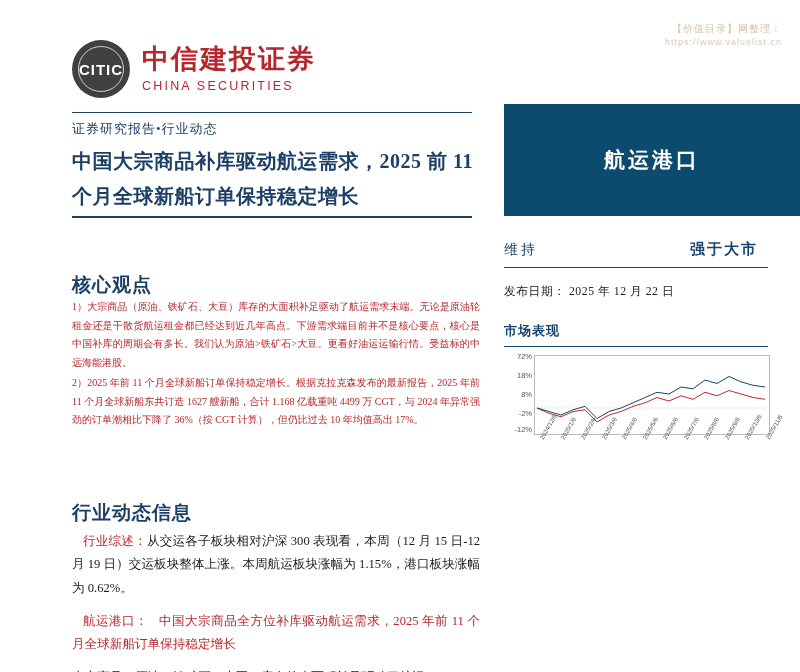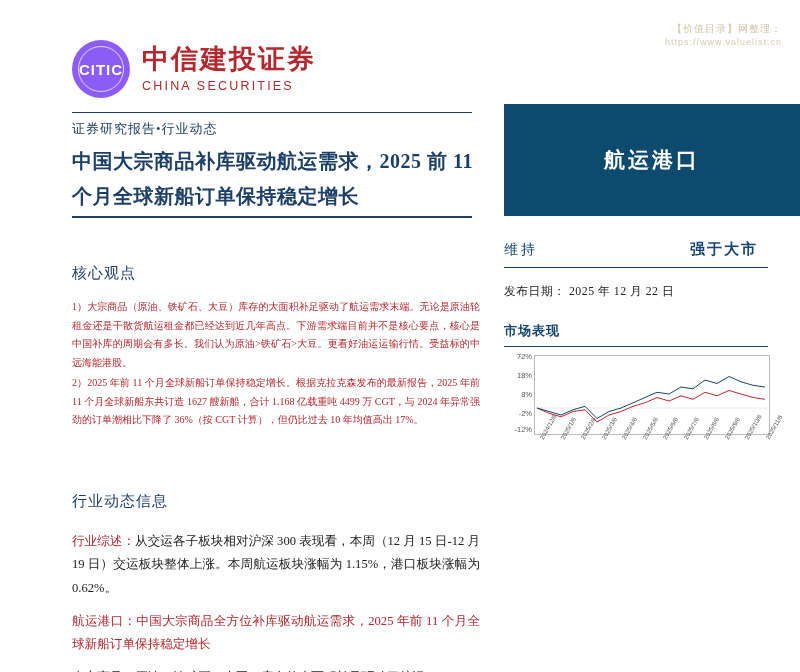--- a/index.html
+++ b/index.html
@@ -18,21 +18,21 @@
     position:absolute;top:22px;right:18px;text-align:right;
     font-family:"Liberation Sans",sans-serif;
     color:#c8b89a;opacity:.85;line-height:1.35;
   }
   .watermark .wm1{font-size:10px;letter-spacing:1px;}
   .watermark .wm2{font-size:9px;letter-spacing:1px;color:#cdbfa6;}
 
   
   .left{position:absolute;left:0;top:0;width:500px;height:672px;}
   .logo-wrap{position:absolute;left:72px;top:40px;display:flex;align-items:center;}
-  .logo-mark{width:58px;height:58px;border-radius:50%;background:#8b5cf6;position:relative;flex:none;}
+  .logo-mark{width:58px;height:58px;border-radius:50%;background:#404040;position:relative;flex:none;}
   .logo-mark .inner{
     position:absolute;left:50%;top:50%;transform:translate(-50%,-50%);
     color:#fff;font-family:"Liberation Sans",sans-serif;font-size:15px;
     font-weight:bold;letter-spacing:1px;
   }
   .logo-mark .ring{
     position:absolute;left:6px;top:6px;right:6px;bottom:6px;border:1px solid rgba(255,255,255,.75);border-radius:50%;
   }
   .logo-text{margin-left:12px;}
   .logo-cn{font-size:27px;color:#b4272d;font-weight:bold;letter-spacing:2px;line-height:1.1;
@@ -41,32 +41,32 @@
     font-family:"Liberation Sans",sans-serif;}
 
   .rule{position:absolute;left:72px;width:400px;border-top:1px solid #1c3f66;}
   .rule.r1{top:112px;}
   .rule.r2{top:216px;border-top:2px solid #1c3f66;}
 
   .subtitle{position:absolute;left:72px;top:120px;font-size:13px;color:#1c3f66;letter-spacing:1px;}
   .headline{position:absolute;left:72px;top:144px;width:404px;font-size:20px;color:#1c3f66;
     line-height:1.75;font-weight:bold;letter-spacing:.5px;}
 
-  .sec-title{position:absolute;left:72px;font-size:15px;color:#1c3f66;font-weight:normal;letter-spacing:1px;}
+  .sec-title{position:absolute;left:72px;font-size:19px;color:#1c3f66;font-weight:bold;letter-spacing:1px;margin-top:8px;}
   .sec-title.t1{top:264px;}
   .sec-title.t2{top:492px;}
 
   .core-body{position:absolute;left:72px;top:298px;width:408px;font-size:10px;color:#b4272d;
     line-height:1.85;text-align:justify;}
   .core-body p{margin:0 0 2px 0;}
 
   .dyn-body{position:absolute;left:72px;top:530px;width:408px;font-size:12.6px;color:#1a1a1a;
     line-height:1.85;text-align:justify;}
   .dyn-body p{margin:0 0 10px 0;}
-  .dyn-body .red{color:#b4272d;}
+  .dyn-body .red{color:#b4272d;margin-left:11px;}
   .dyn-body .tail{color:#1a1a1a;}
 
   
   .right{position:absolute;left:500px;top:0;width:300px;height:672px;}
   .blue-box{position:absolute;left:4px;top:104px;width:296px;height:112px;background:#0c4a6e;}
   .blue-box span{
     position:absolute;left:0;right:0;top:50%;transform:translateY(-50%);
     text-align:center;color:#fff;font-size:21px;font-weight:bold;letter-spacing:3px;
   }
 

